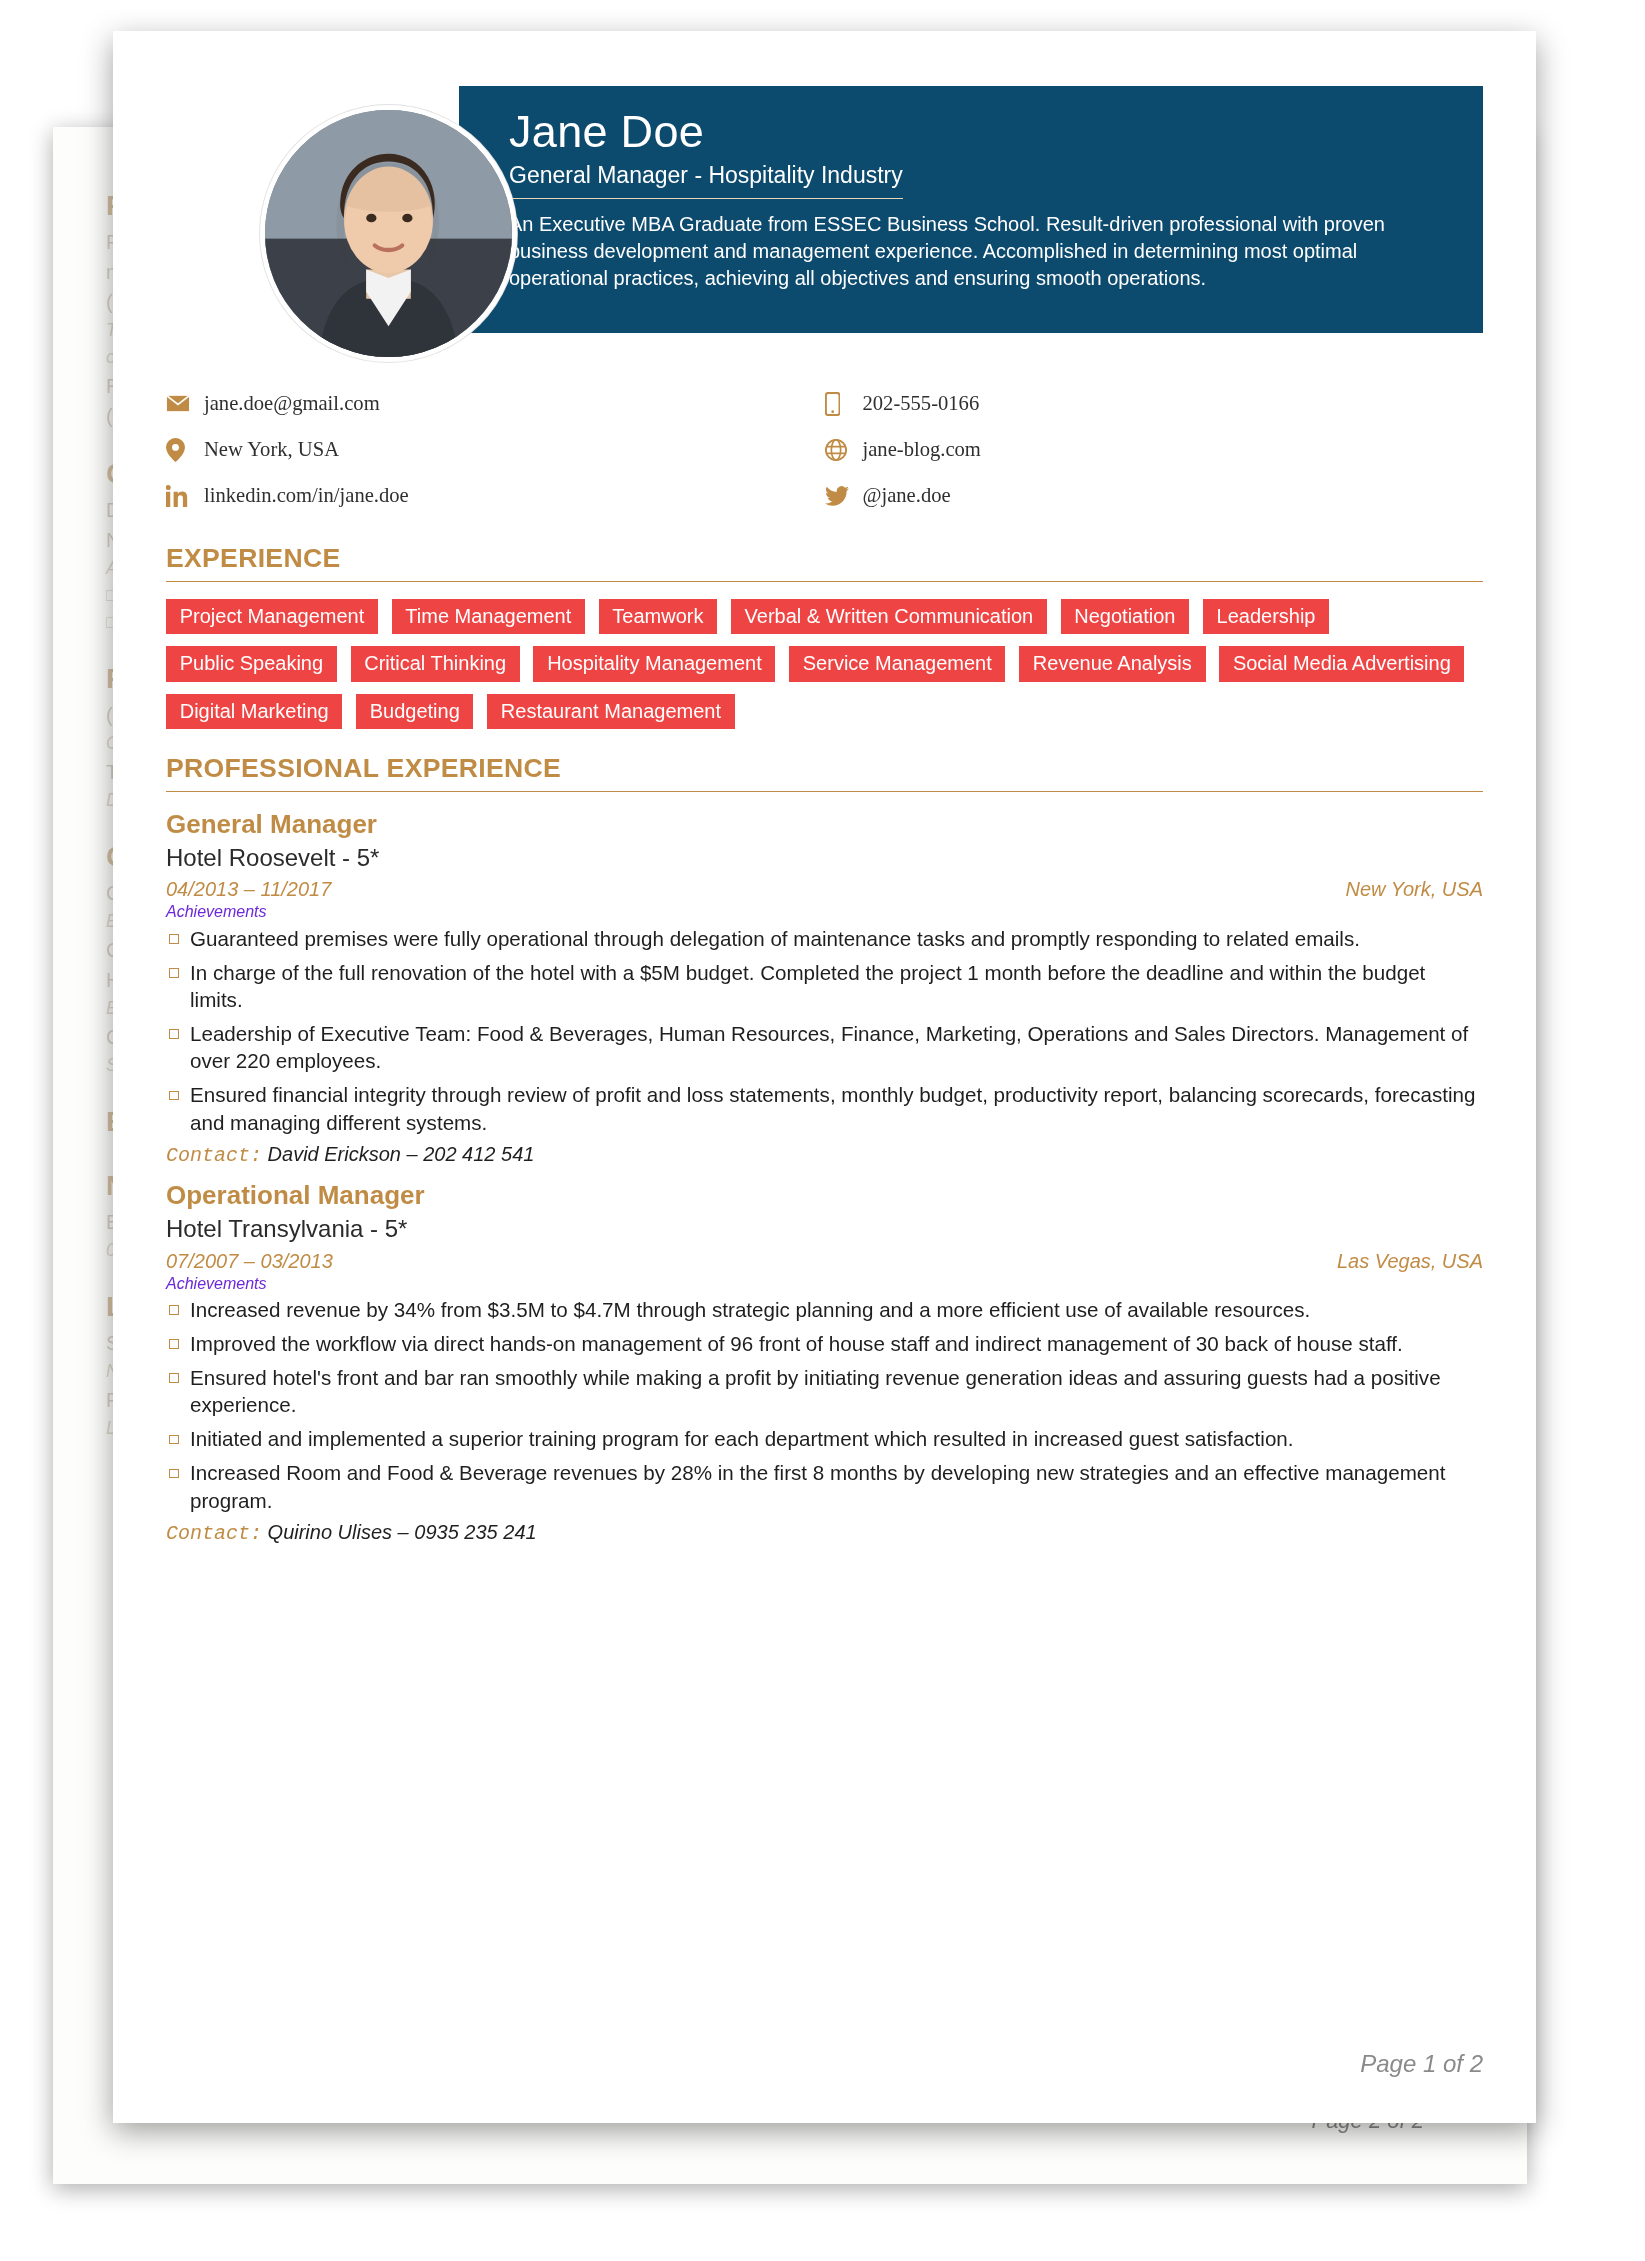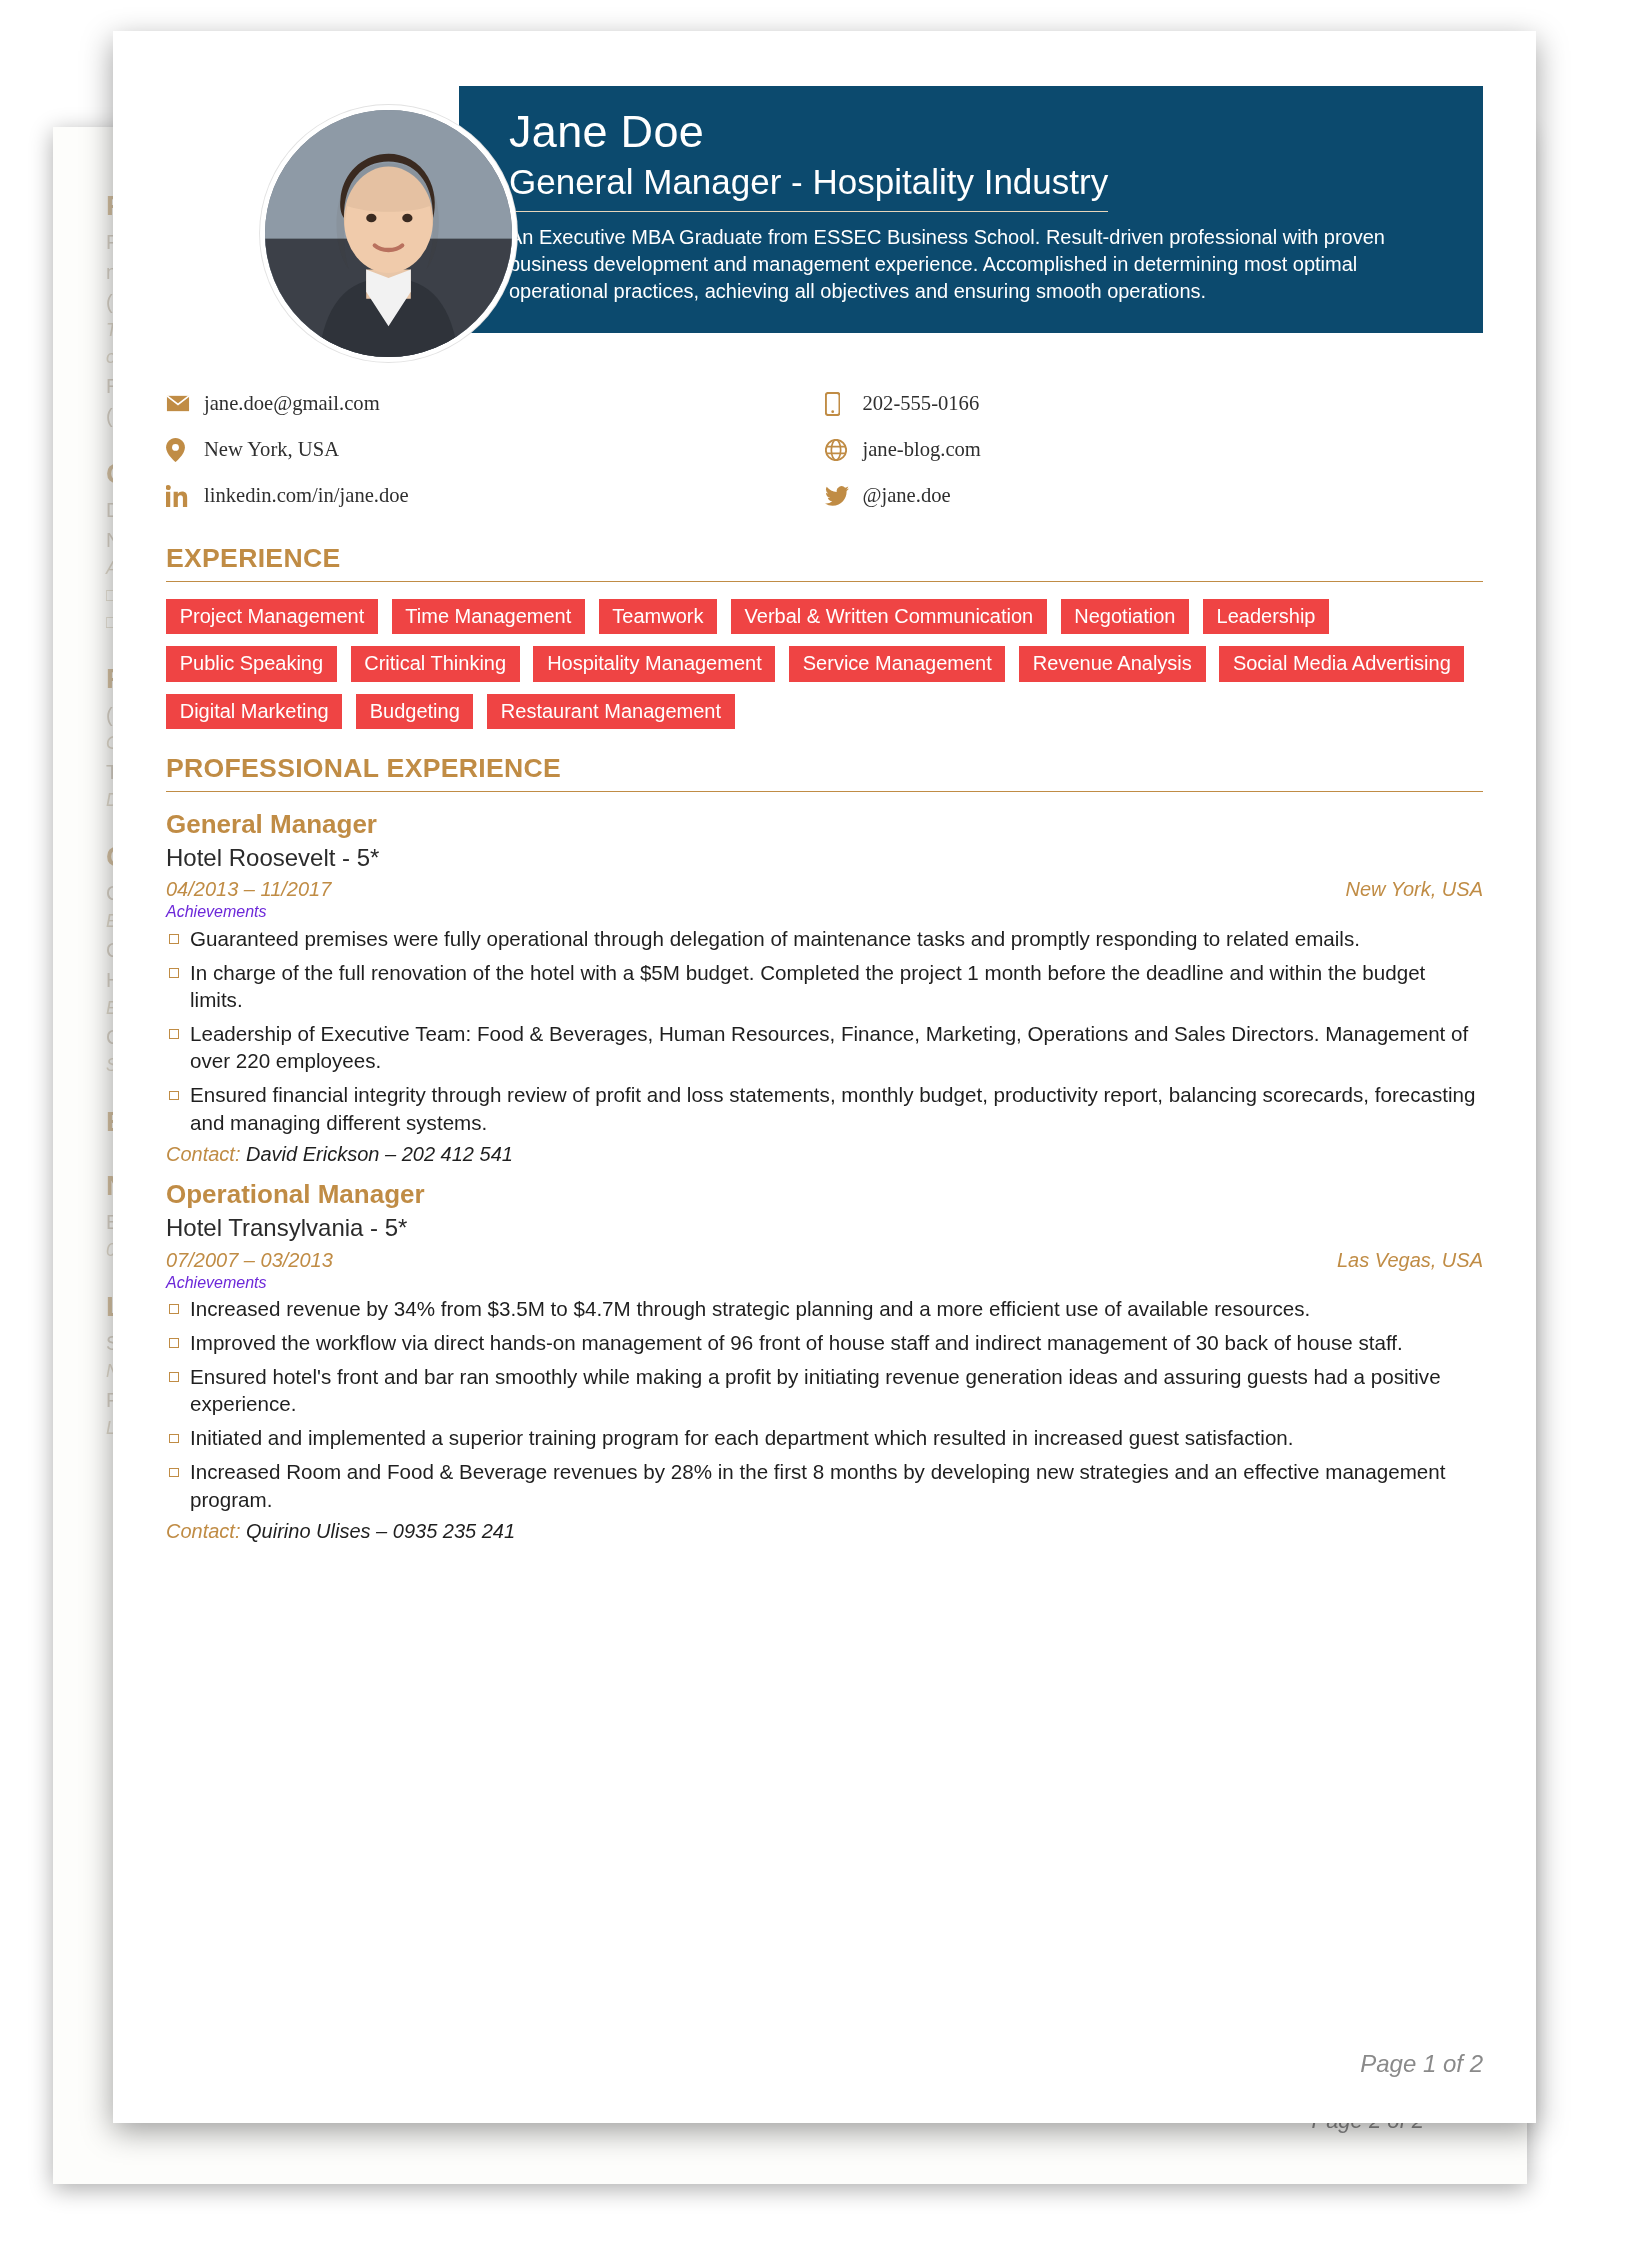--- a/index.html
+++ b/index.html
@@ -90,21 +90,21 @@
     color: #ffffff;
     padding: 22px 31px 17px 50px;
   }
   .hdr-name {
     font-size: 45px;
     line-height: 1.05;
     font-weight: normal;
     letter-spacing: 0.3px;
   }
   .hdr-title {
-    font-size: 35px;
+    font-size: 23px;
     padding: 6.9px 0 8.6px 0;
     border-bottom: 1.7px solid #e8d6bb;
     display: inline-block;
     margin-bottom: 12px;
   }
   .hdr-summary {
     font-size: 20px;
     line-height: 1.35;
     max-width: 883px;
   }
@@ -224,21 +224,21 @@
     width: 7.7px;
     height: 7.7px;
     border: 1.7px solid #c08c45;
   }
   .contact-note {
     font-size: 20px;
     font-style: italic;
     margin-top: 5.1px;
     color: #1f1f1f;
   }
-  .contact-note .lbl { color: #c08c45; }
+  .contact-note .lbl { color: #c08c45; font-family: Liberation Mono, monospace; }
 
   .page-footer {
     position: absolute;
     right: 53px;
     bottom: 45px;
     font-style: italic;
     font-size: 24px;
     color: #8a8a8a;
   }
 </style>

